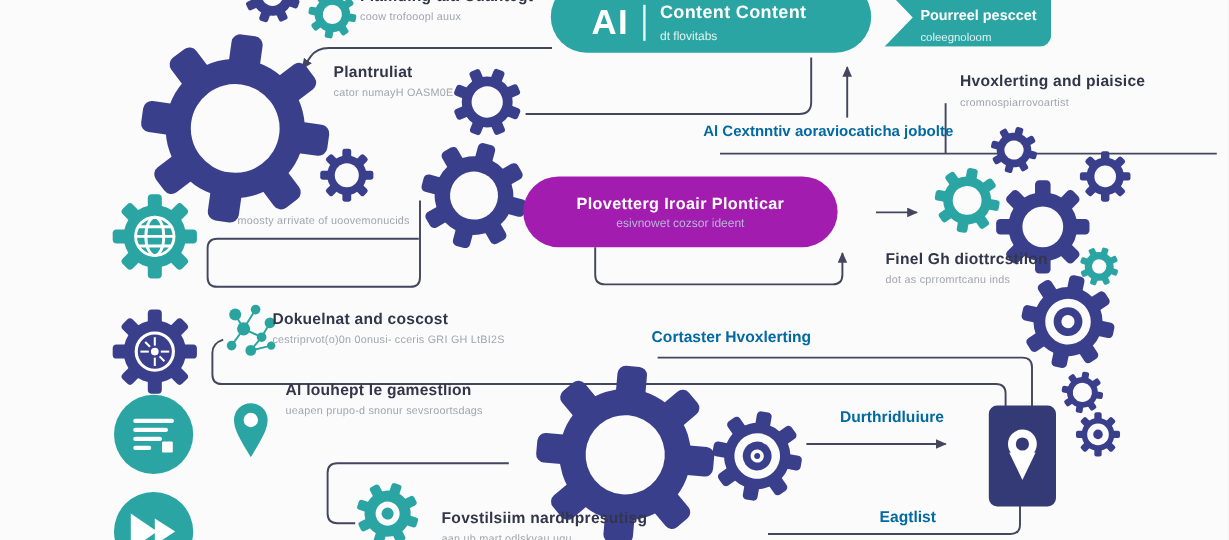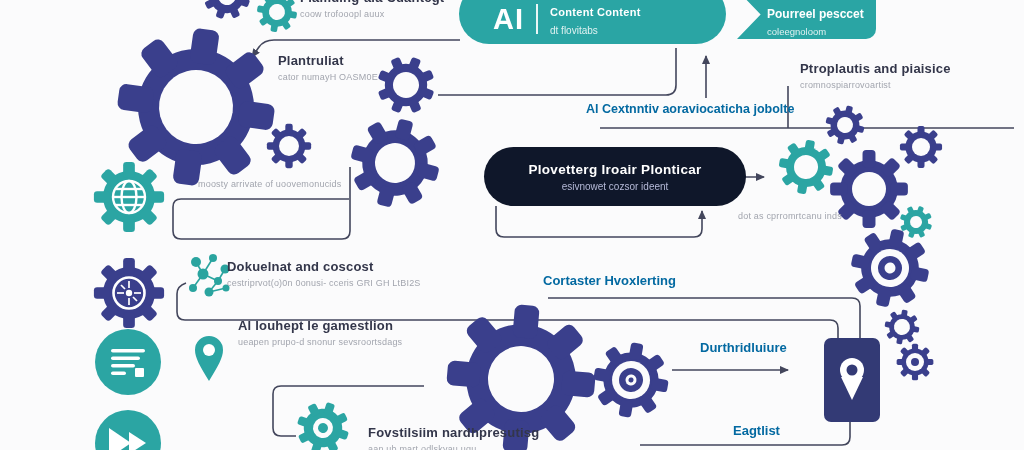--- a/index.html
+++ b/index.html
@@ -14,35 +14,35 @@
   .lbl .s{display:block;font-size:9px;font-weight:400;color:#a2a5ae;margin-top:4px;letter-spacing:.2px;white-space:nowrap;}
   .plain{font-size:13px;font-weight:700;color:#0369a1;white-space:nowrap;text-align:center;}
 
   .ai-pill{
     position:absolute;left:459px;top:-16px;width:267px;height:60px;
     background:#2aa5a4;border-radius:30px;display:flex;align-items:center;
     padding-top:10px;box-sizing:border-box;color:#fff;
   }
   .ai-pill .badge{font-size:29px;font-weight:700;margin-left:34px;letter-spacing:1px;}
   .ai-pill .sep{width:2px;height:30px;background:rgba(255,255,255,.9);margin:0 12px;}
-  .ai-pill .tt{font-size:11px;font-weight:700;letter-spacing:.3px;}
+  .ai-pill .tt{font-size:15px;font-weight:700;letter-spacing:.3px;}
   .ai-pill .ts{display:block;font-size:10px;font-weight:400;color:rgba(255,255,255,.85);margin-top:5px;}
 
   .banner{
     position:absolute;left:737px;top:-10px;width:139px;height:49px;
     background:#2aa5a4;border-radius:0 10px 10px 0;
     clip-path:polygon(0 0,100% 0,100% 100%,0 100%,17% 50%);
     color:#fff;box-sizing:border-box;padding:14px 0 0 30px;
   }
   .banner .tt{font-size:12px;font-weight:700;white-space:nowrap;}
   .banner .ts{display:block;font-size:9.5px;font-weight:400;color:rgba(255,255,255,.85);margin-top:4px;}
 
   .navy-pill{
-    position:absolute;left:484px;top:147px;width:262px;height:59px;
-    background:#0f172a;border-radius:30px;color:#fff;text-align:center;
+    position:absolute;left:436px;top:147px;width:262px;height:59px;
+    background:#a21caf;border-radius:30px;color:#fff;text-align:center;
     display:flex;flex-direction:column;justify-content:center;
   }
   .navy-pill .tt{font-size:13.5px;font-weight:700;letter-spacing:.3px;}
   .navy-pill .ts{display:block;font-size:10px;font-weight:400;color:#b4b8d6;margin-top:4px;}
 </style>
 </head>
 <body>
 
 <div id="stage">
 
@@ -268,29 +268,30 @@
 
   <div class="lbl" style="left:278px;top:52px">
     <span class="t">Plantruliat</span>
     <span class="s">cator numayH OASM0E</span>
   </div>
 
 
   <div class="lbl plain" style="left:586px;top:103px;font-size:12.5px">Al Cextnntiv aoraviocaticha jobolte</div>
 
   <div class="lbl" style="left:800px;top:60px">
-    <span class="t">Ptroplautis and piaisice</span>
+    <span class="t">Hvoxlerting and piaisice</span>
     <span class="s">cromnospiarrovoartist</span>
   </div>
 
   <div class="lbl" style="left:198px;top:176px">
     <span class="s">moosty arrivate of uoovemonucids</span>
   </div>
 
   <div class="lbl" style="left:738px;top:208px">
+    <span class="t">Finel Gh diottrcstilon</span>
     <span class="s">dot as cprromrtcanu inds</span>
   </div>
 
   <div class="lbl" style="left:227px;top:258px">
     <span class="t">Dokuelnat and coscost</span>
     <span class="s">cestriprvot(o)0n 0onusi- cceris GRI GH LtBI2S</span>
   </div>
 
   <div class="lbl plain" style="left:543px;top:274px">Cortaster Hvoxlerting</div>
 

